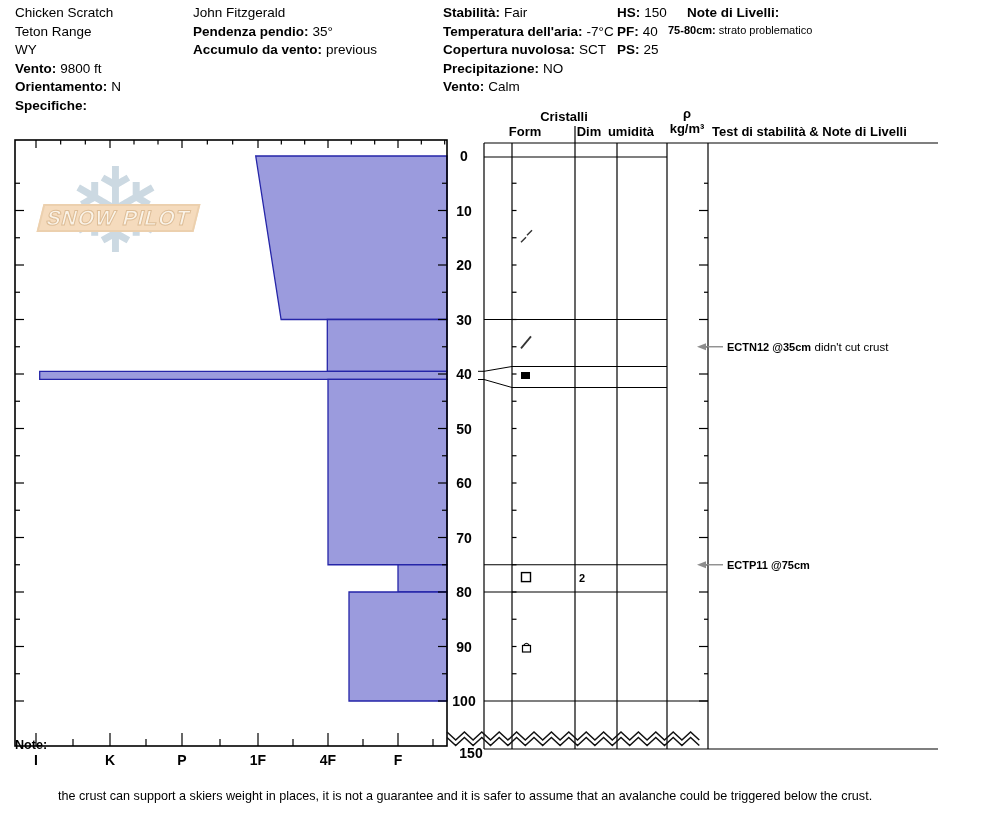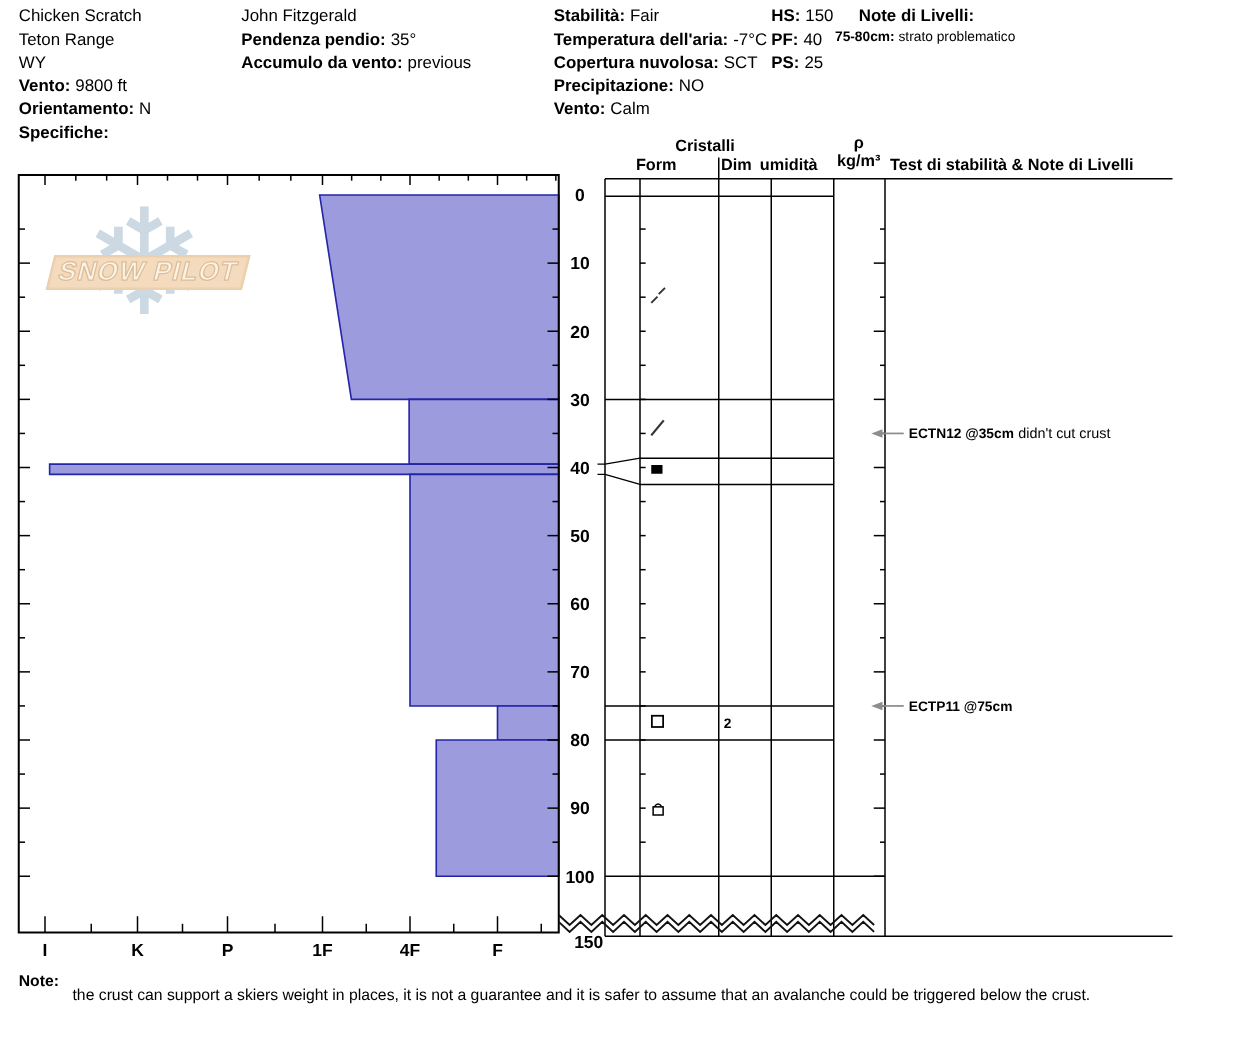--- a/index.html
+++ b/index.html
@@ -261,18 +261,18 @@
         <line x1="704" y1="346.75" x2="723" y2="346.75" stroke="#8d8d8d" stroke-width="1.4"></line>
         <polygon points="697,346.75 706,343.35 706,350.15" fill="#8d8d8d"></polygon>
         <text x="727" y="350.75" font-family="Liberation Sans, sans-serif" font-size="11" font-weight="bold">ECTN12 @35cm</text>
         <text x="814.6" y="350.75" font-family="Liberation Sans, sans-serif" font-size="11.5">didn't cut crust</text>
         <line x1="704" y1="564.75" x2="723" y2="564.75" stroke="#8d8d8d" stroke-width="1.4"></line>
         <polygon points="697,564.75 706,561.35 706,568.15" fill="#8d8d8d"></polygon>
         <text x="727" y="568.75" font-family="Liberation Sans, sans-serif" font-size="11" font-weight="bold">ECTP11 @75cm</text>
       </g>
     </svg>
 
-  <div class="note-line" style="left:15px;top:778px">
+  <div class="note-line" style="left:15px;top:738px">
     <b>Note:</b>
   </div>
   <div class="note-line" style="left:58px;top:789px">the crust can support a skiers weight in places, it is not a guarantee and it is safer to assume that an avalanche could be triggered below the crust.</div>
 
 </div>
 
 </body></html>

